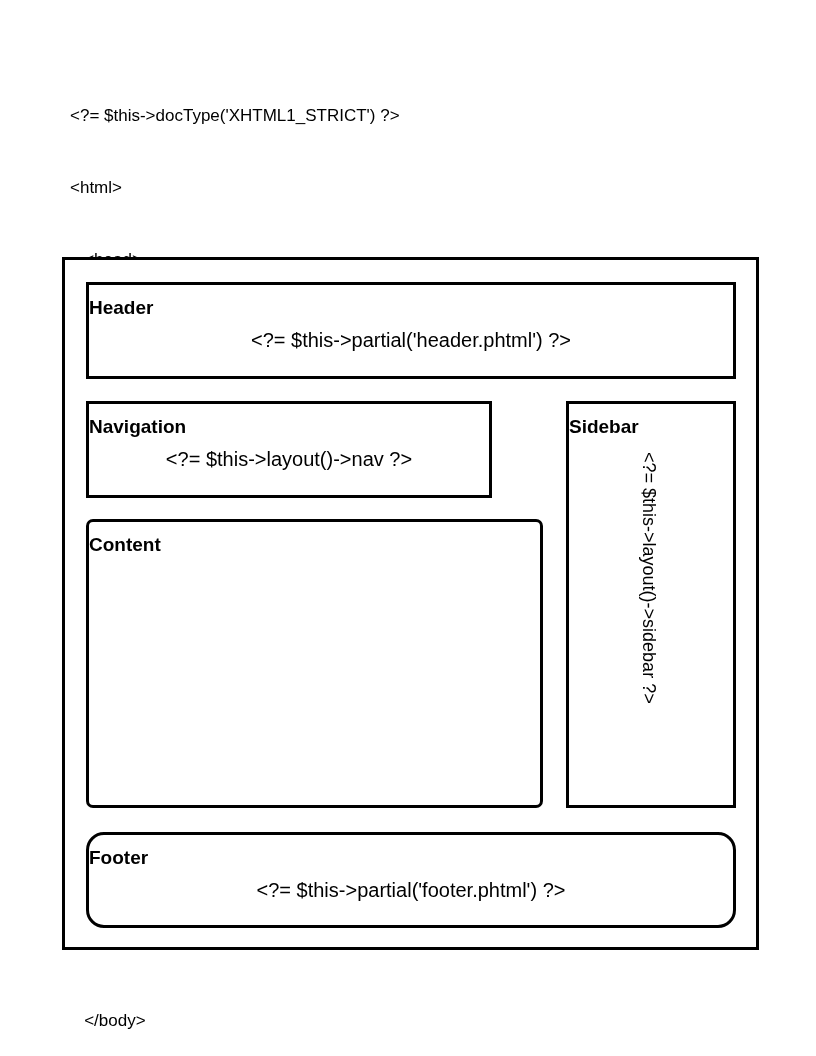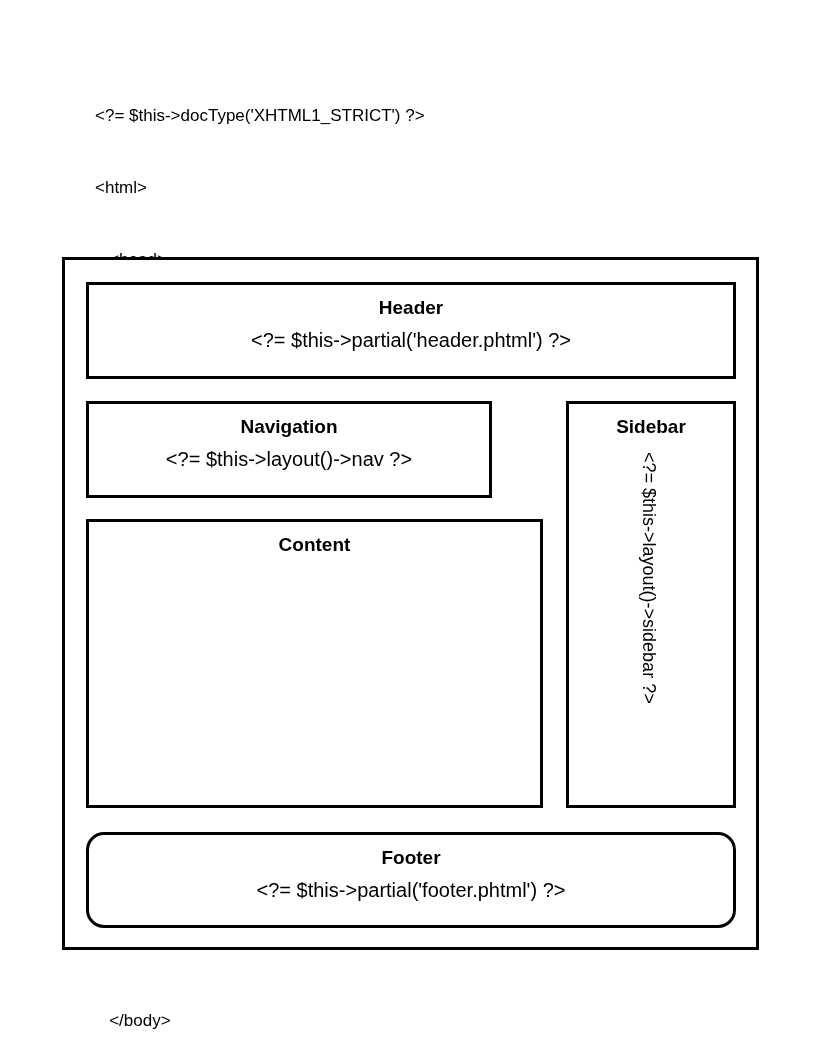--- a/index.html
+++ b/index.html
@@ -31,21 +31,20 @@
     left: 70px;
     top: 961px;
     font-size: 17px;
     line-height: 24px;
     white-space: pre;
     color: #000;
   }
   .code-line {
     white-space: pre;
     display: block;
-    margin-left: 25px;
   }
 
   
   .outer-box {
     position: absolute;
     left: 62px;
     top: 257px;
     width: 697px;
     height: 693px;
     border: 3px solid #000;
@@ -55,21 +54,20 @@
 
   
   .region {
     position: absolute;
     border: 3px solid #000;
     box-sizing: border-box;
     background: #fff;
   }
   .region-title {
     display: block;
-    text-align: center;
     font-weight: bold;
     font-size: 19px;
     line-height: 22px;
     margin-top: 12px;
   }
   .region-code {
     display: block;
     text-align: center;
     font-size: 20px;
     line-height: 22px;
@@ -94,20 +92,21 @@
     left: 501px;
     top: 141px;
     width: 170px;
     height: 407px;
   }
   .region-content {
     left: 21px;
     top: 259px;
     width: 457px;
     height: 289px;
+    border-radius: 7px;
   }
   .region-footer {
     left: 21px;
     top: 572px;
     width: 650px;
     height: 96px;
     border-radius: 18px;
   }
 
   

